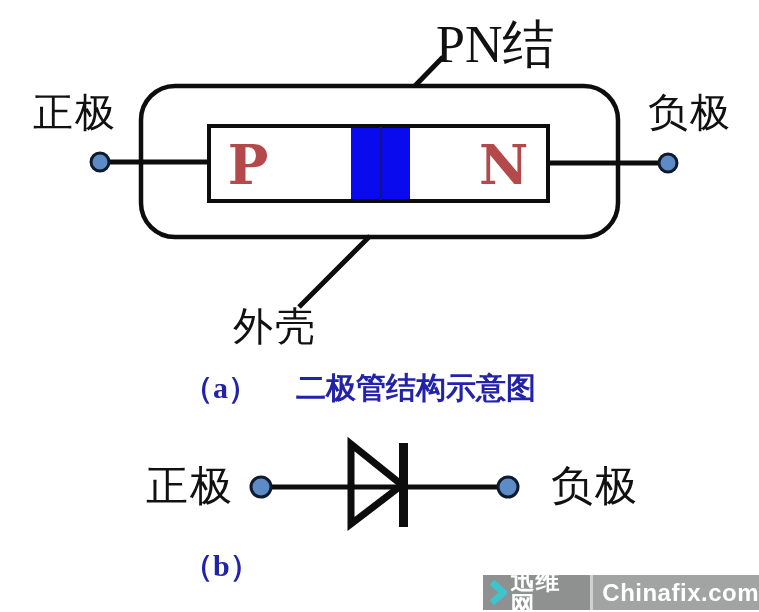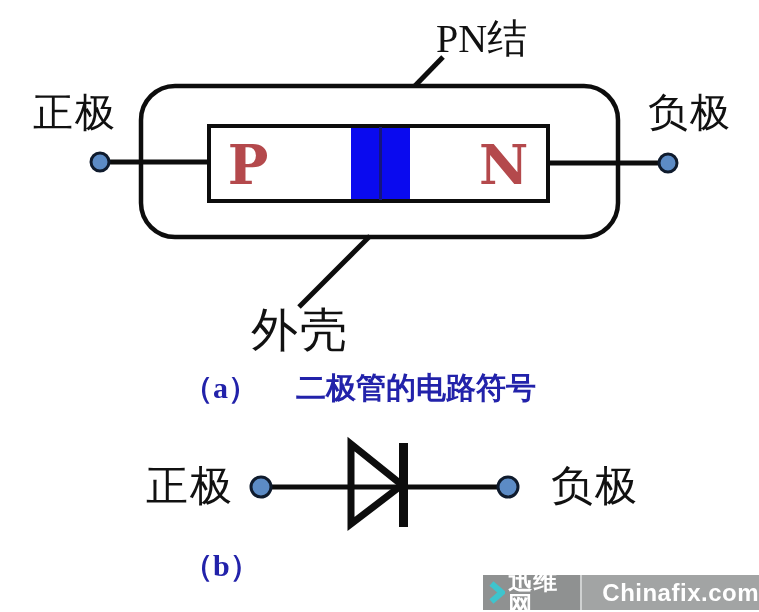--- a/index.html
+++ b/index.html
@@ -27,21 +27,21 @@
        font-family:"Liberation Serif","DejaVu Serif",serif;white-space:nowrap;line-height:1.2;}
   .caption .cap-gap{display:inline-block;width:38px;}
 
   #watermark{position:absolute;z-index:3;left:483px;top:575px;width:276px;height:35px;
        display:flex;align-items:stretch;font-family:Liberation Sans, sans-serif;}
   #wm-left{background:var(--watermark-gray-left,#8F9191);display:flex;align-items:center;
        padding:0 7px 0 5px;gap:3px;}
   #wm-left .wm-name{color:#fff;font-weight:bold;font-size:24px;letter-spacing:1px;line-height:1;}
   #wm-sep{width:3px;background:#cfd1d1;}
   #wm-right{background:var(--watermark-gray-right,#A2A4A4);flex:1;display:flex;align-items:center;
-       padding-left:20px;color:#fff;font-weight:bold;font-size:24px;letter-spacing:0.5px;line-height:1;}
+       padding-left:9px;color:#fff;font-weight:bold;font-size:24px;letter-spacing:0.5px;line-height:1;}
 </style>
 </head>
 <body>
 
 <div id="page">
 
   <svg id="drawing" width="759" height="612" viewBox="0 0 759 612">
 
     <line class="pointer" x1="443" y1="57" x2="374" y2="128"></line>
     <rect class="shell" x="141" y="86" width="477" height="151" rx="34" ry="34"></rect>
@@ -54,31 +54,31 @@
     <circle class="terminal" cx="668" cy="163" r="9"></circle>
     <line class="pointer" x1="370" y1="236" x2="299" y2="307"></line>
 
     <line class="lead" x1="268" y1="487" x2="500" y2="487"></line>
     <polygon class="tri" points="351,444 351,524 402,485"></polygon>
     <rect class="bar" x="399" y="443" width="9" height="84"></rect>
     <circle class="terminal" cx="261" cy="487" r="10"></circle>
     <circle class="terminal" cx="508" cy="487" r="10"></circle>
   </svg>
 
-  <div class="lbl" style="left:436px;top:19px;font-size:40px;text-align:center;">PN结</div>
+  <div class="lbl" style="left:436px;top:19px;font-size:52px;text-align:center;">PN结</div>
   <div class="lbl lbl-big" style="left:33px;top:93px;">正极</div>
   <div class="lbl lbl-big" style="left:648px;top:93px;">负极</div>
   <div class="region-letter" style="left:225px;top:138px;">P</div>
   <div class="region-letter" style="left:479px;top:138px;">N</div>
-  <div class="lbl lbl-big" style="left:251px;top:307px;font-size:47px;">外壳</div>
+  <div class="lbl lbl-big" style="left:233px;top:307px;font-size:40px;">外壳</div>
 
   <div class="caption" style="left:183px;top:370px;">
     <span>（a）</span>
       <span class="cap-gap"></span>
-      <span>二极管的电路符号</span>
+      <span>二极管结构示意图</span>
   </div>
 
   <div class="lbl lbl-big" style="left:146px;top:465px;font-size:42px;">正极</div>
   <div class="lbl lbl-big" style="left:551px;top:465px;font-size:42px;">负极</div>
 
   <div class="caption" style="left:183px;top:548px;">
     <span>（b）</span>
       <span class="cap-gap"></span>
   </div>
 

